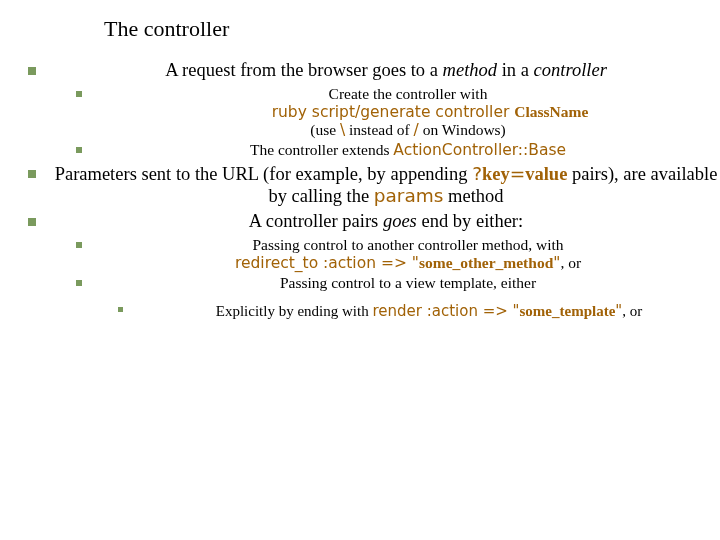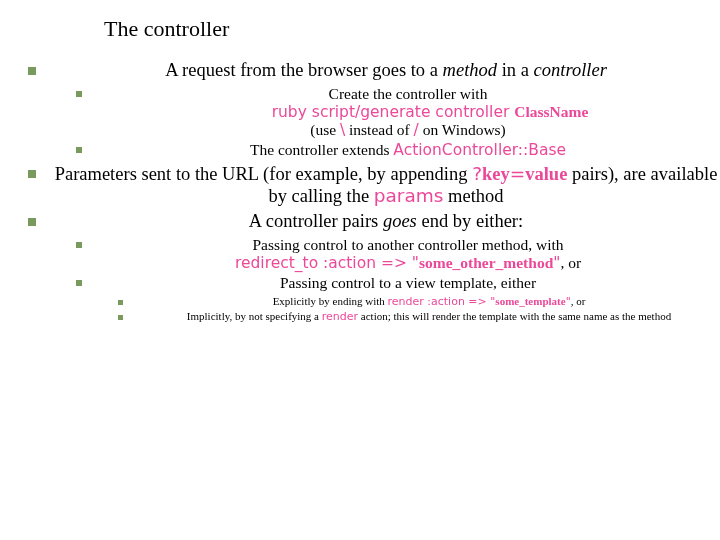--- a/index.html
+++ b/index.html
@@ -27,29 +27,29 @@
     width: 8px; height: 8px; background: #7a9a5d;
   }
 
   .l2 { font-size: 15.5px; margin-left: 22px; margin-top: 4px; margin-bottom: 4px; }
   .l2 > li { position: relative; padding-left: 22px; margin-bottom: 2px; }
   .l2 > li::before {
     content: ""; position: absolute; left: 2px; top: 6px;
     width: 6px; height: 6px; background: #7a9a5d;
   }
 
-  .l3 { font-size: 11px; margin-left: 22px; margin-top: 3px; margin-bottom: 3px; }
+  .l3 { font-size: 15px; margin-left: 22px; margin-top: 10px; margin-bottom: 3px; }
   .l3 > li { position: relative; padding-left: 20px; margin-bottom: 2px; }
   .l3 > li::before {
     content: ""; position: absolute; left: 0px; top: 5px;
     width: 5px; height: 5px; background: #7a9a5d;
   }
 
   .code { font-family: "Trebuchet MS", "DejaVu Sans", Verdana, sans-serif; }
-  .red  { color: #ec4899; }
+  .red  { color: #a16207; }
   .ital { font-style: italic; }
   .bital { font-weight: bold; }
   .indent { display: block; margin-left: 44px; }
 </style>
 </head>
 <body>
 
 <h1 class="title">The controller</h1>
 
 <ul class="l1">
@@ -84,21 +84,18 @@
         <span>Passing control to another controller method, with</span><br>
         <span class="code red">redirect_to :action =&gt; "</span><span class="red bital">some_other_method</span><span class="code red">"</span><span>, or</span>
       </li>
       <li>
         <span>Passing control to a view template, either</span>
 
         <ul class="l3">
           <li>
             <span>Explicitly by ending with </span><span class="code red">render :action =&gt; "</span><span class="red bital">some_template</span><span class="code red">"</span><span>, or</span>
           </li>
-          <li>
-            <span>Implicitly, by not specifying a </span><span class="code red">render</span><span> action; this will render the template with the same name as the method</span>
-          </li>
         </ul>
       </li>
     </ul>
   </li>
 
 </ul>
 
 </body></html>

